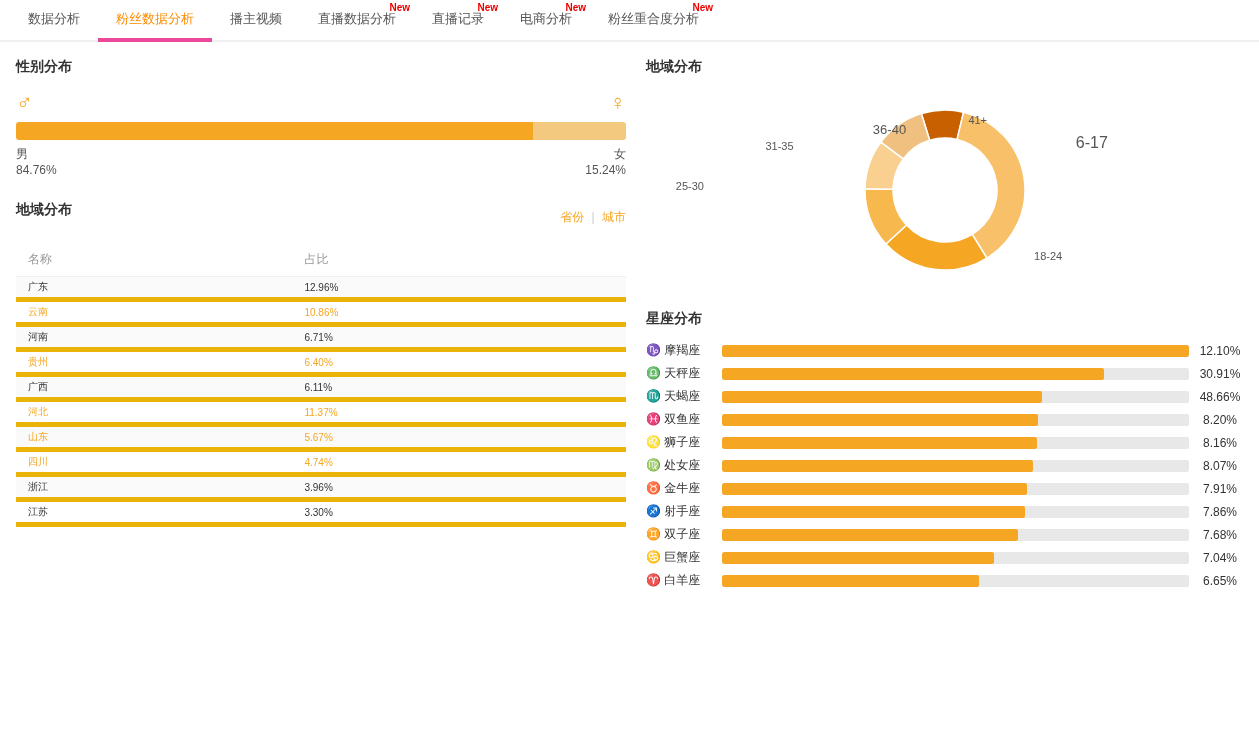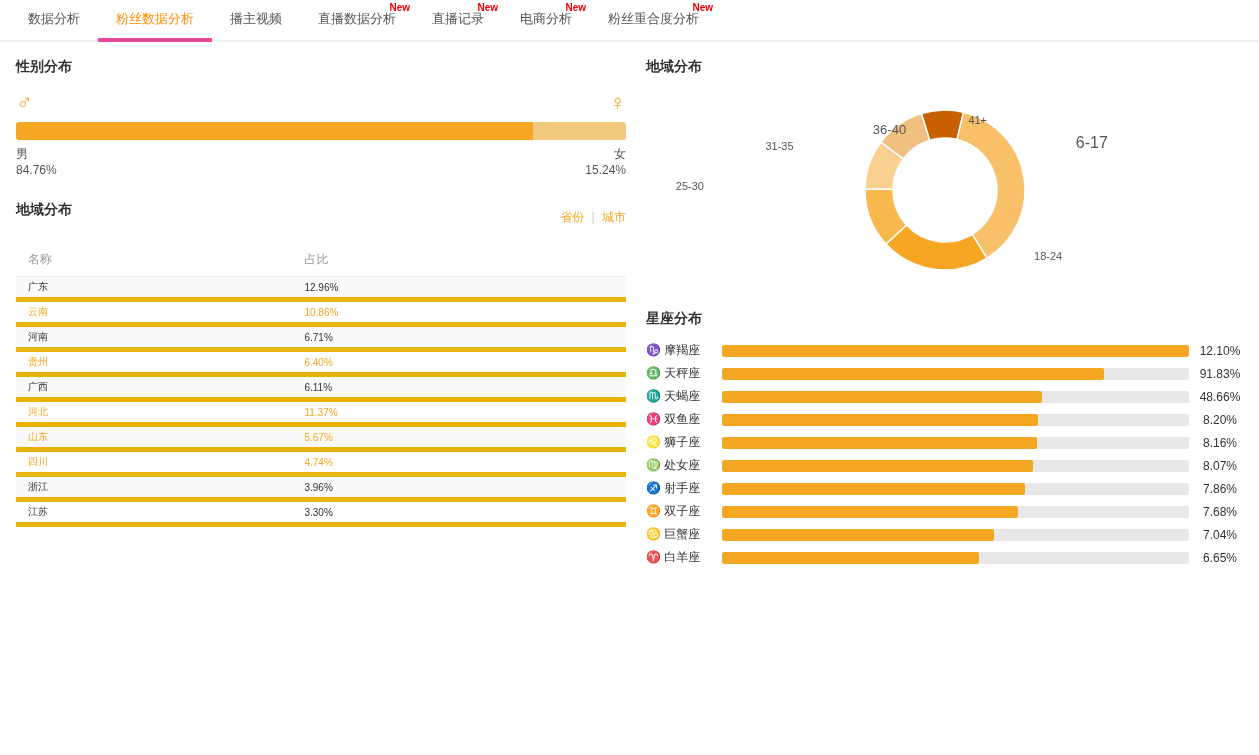--- a/index.html
+++ b/index.html
@@ -309,21 +309,21 @@
             <div class="zodiac-bar-bg">
               <div class="zodiac-bar-fill" style="width: 100%;"></div>
             </div>
             <span class="zodiac-pct">12.10%</span>
           </div>
           <div class="zodiac-row">
             <span class="zodiac-name">♎ 天秤座</span>
             <div class="zodiac-bar-bg">
               <div class="zodiac-bar-fill" style="width: 81.7355%;"></div>
             </div>
-            <span class="zodiac-pct">91.83%</span>
+            <span class="zodiac-pct">30.91%</span>
           </div>
           <div class="zodiac-row">
             <span class="zodiac-name">♏ 天蝎座</span>
             <div class="zodiac-bar-bg">
               <div class="zodiac-bar-fill" style="width: 68.595%;"></div>
             </div>
             <span class="zodiac-pct">48.66%</span>
           </div>
           <div class="zodiac-row">
             <span class="zodiac-name">♓ 双鱼座</span>
@@ -338,20 +338,27 @@
               <div class="zodiac-bar-fill" style="width: 67.438%;"></div>
             </div>
             <span class="zodiac-pct">8.16%</span>
           </div>
           <div class="zodiac-row">
             <span class="zodiac-name">♍ 处女座</span>
             <div class="zodiac-bar-bg">
               <div class="zodiac-bar-fill" style="width: 66.6942%;"></div>
             </div>
             <span class="zodiac-pct">8.07%</span>
+          </div>
+          <div class="zodiac-row">
+            <span class="zodiac-name">♉ 金牛座</span>
+            <div class="zodiac-bar-bg">
+              <div class="zodiac-bar-fill" style="width: 65.3719%;"></div>
+            </div>
+            <span class="zodiac-pct">7.91%</span>
           </div>
           <div class="zodiac-row">
             <span class="zodiac-name">♐ 射手座</span>
             <div class="zodiac-bar-bg">
               <div class="zodiac-bar-fill" style="width: 64.9587%;"></div>
             </div>
             <span class="zodiac-pct">7.86%</span>
           </div>
           <div class="zodiac-row">
             <span class="zodiac-name">♊ 双子座</span>

